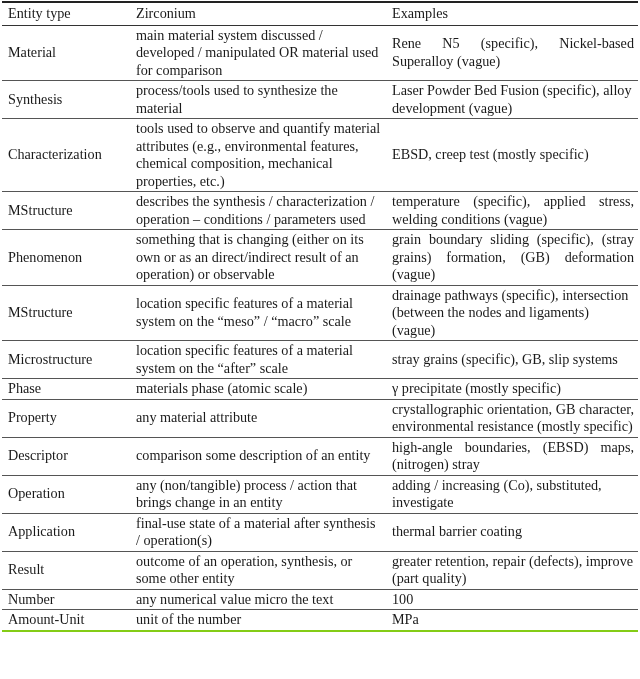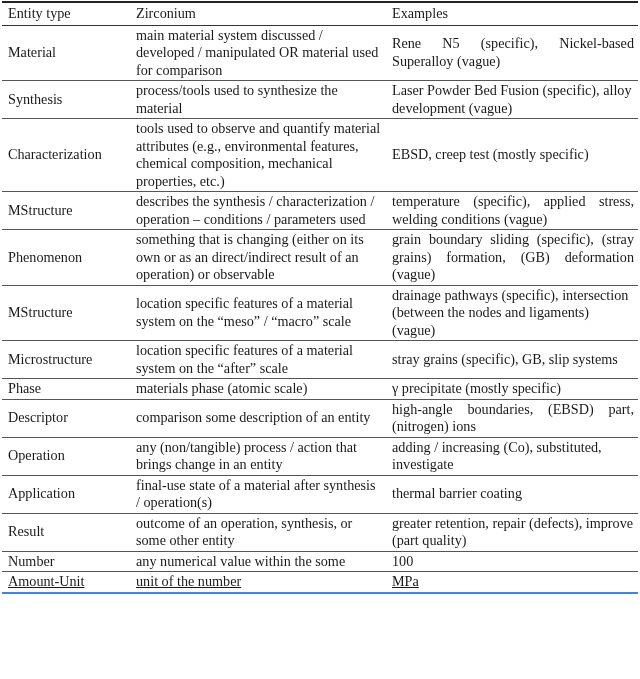--- a/index.html
+++ b/index.html
@@ -2,21 +2,21 @@
 <html><head>
   <meta charset="utf-8">
   <style>
     html, body { margin: 0; padding: 0; background: #ffffff; }
     body { width: 640px; height: 679px; overflow: hidden; font-family: "Liberation Serif", "DejaVu Serif", serif; color: #1a1a1a; }
     table { border-collapse: collapse; width: 636px; margin-left: 2px; margin-top: 1px; font-size: 14.2px; line-height: 17.5px; }
     th, td { text-align: left; vertical-align: middle; padding: 1px 4px 1px 6px; font-weight: normal; }
     thead tr { border-top: 2px solid #222; border-bottom: 1.5px solid #333; }
     thead th { padding-top: 2px; padding-bottom: 2px; }
     tbody tr { border-bottom: 1px solid #555; }
-    tbody tr.last { border-bottom: 2px solid #3b82f6; text-decoration: underline; }
+    tbody tr.last { border-bottom: 2px solid #84cc16; }
     col.c1 { width: 128px; }
     col.c2 { width: 256px; }
     col.c3 { width: 252px; }
     td.ex.just { text-align: justify; }
   </style>
 </head>
 <body>
 
 <table>
   <colgroup>
@@ -66,42 +66,47 @@
       <td>Microstructure</td>
       <td>location specific features of a material system on the “after” scale</td>
       <td class="ex">stray grains (specific), GB, slip systems</td>
     </tr>
     <tr>
       <td>Phase</td>
       <td>materials phase (atomic scale)</td>
       <td class="ex">γ precipitate (mostly specific)</td>
     </tr>
     <tr>
+      <td>Property</td>
+      <td>any material attribute</td>
+      <td class="ex just">crystallographic orientation, GB character, environmental resistance (mostly specific)</td>
+    </tr>
+    <tr>
       <td>Descriptor</td>
       <td>comparison some description of an entity</td>
-      <td class="ex just">high-angle boundaries, (EBSD) part, (nitrogen) ions</td>
+      <td class="ex just">high-angle boundaries, (EBSD) maps, (nitrogen) stray</td>
     </tr>
     <tr>
       <td>Operation</td>
       <td>any (non/tangible) process / action that brings change in an entity</td>
       <td class="ex">adding / increasing (Co), substituted, investigate</td>
     </tr>
     <tr>
       <td>Application</td>
       <td>final-use state of a material after synthesis / operation(s)</td>
       <td class="ex">thermal barrier coating</td>
     </tr>
     <tr>
       <td>Result</td>
       <td>outcome of an operation, synthesis, or some other entity</td>
       <td class="ex">greater retention, repair (defects), improve (part quality)</td>
     </tr>
     <tr>
       <td>Number</td>
-      <td>any numerical value within the some</td>
+      <td>any numerical value micro the text</td>
       <td class="ex">100</td>
     </tr>
     <tr class="last">
       <td>Amount-Unit</td>
       <td>unit of the number</td>
       <td class="ex">MPa</td>
     </tr>
   </tbody>
 </table>
 

